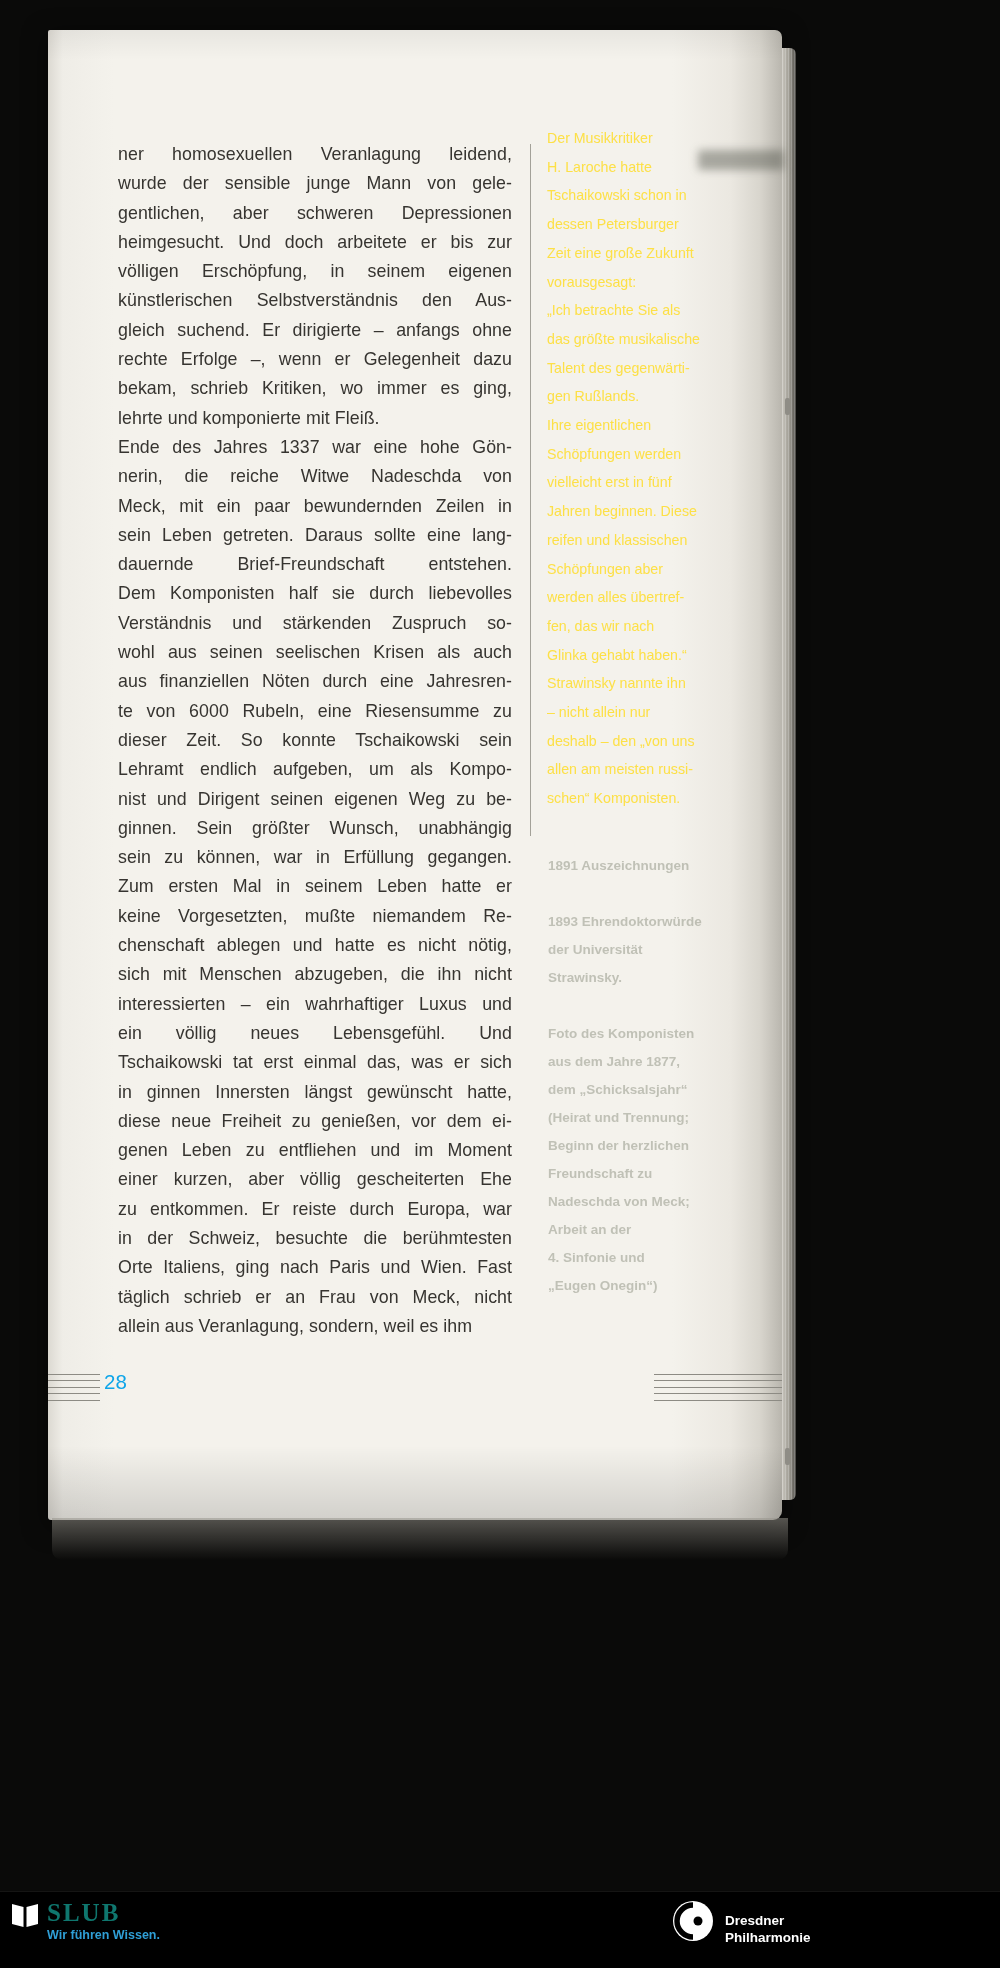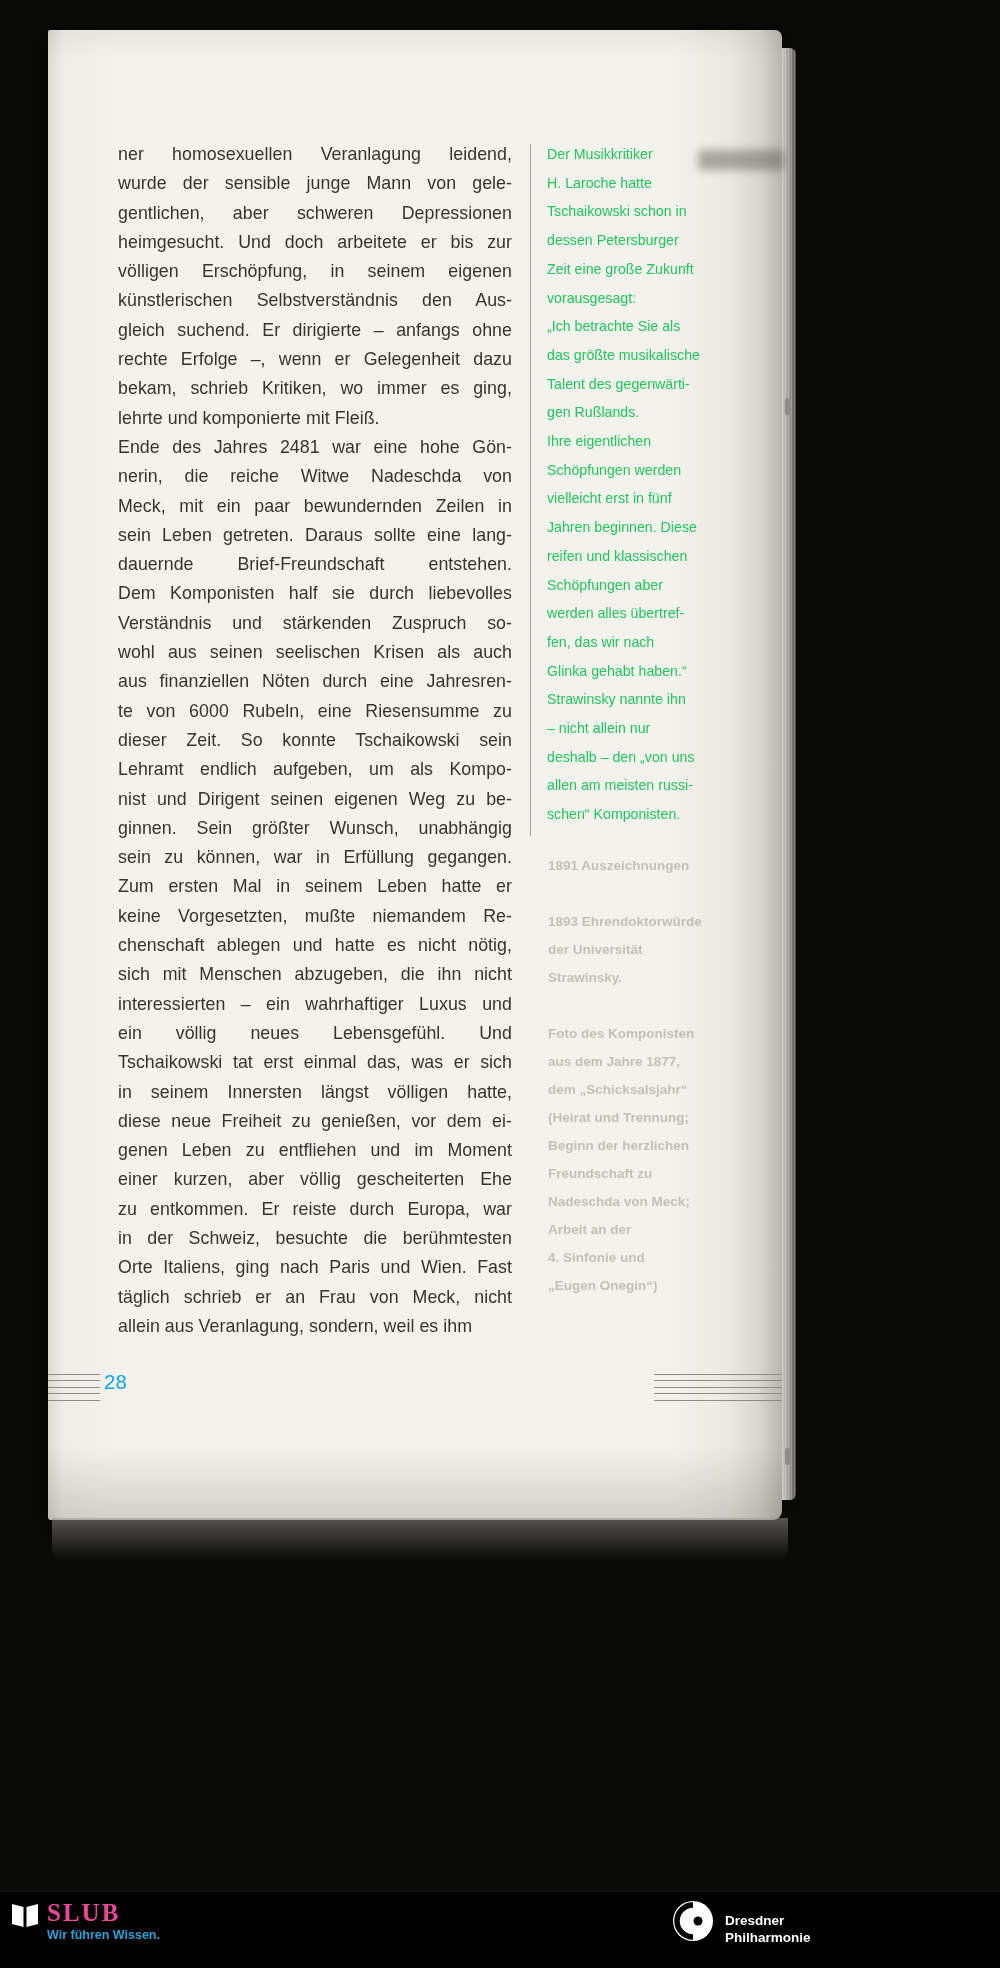--- a/index.html
+++ b/index.html
@@ -51,23 +51,23 @@
   }
   .main-col .tline { text-align: justify; text-align-last: justify; }
   .main-col .tline.flush { text-align-last: left; }
 
   .col-divider {
     position: absolute; left: 530px; top: 144px;
     width: 1px; height: 692px; background: #a3a198;
   }
 
   .sidebar-col {
-    position: absolute; left: 547px; top: 140px; width: 172px;
+    position: absolute; left: 547px; top: 124px; width: 172px;
     font-size: 14.2px; line-height: 28.7px;
-    color: #22c55e;
+    color: #fde047;
   }
 
   
   .bleed-smudge {
     position: absolute; left: 698px; top: 150px;
     width: 86px; height: 20px;
     background: rgba(70,72,62,0.42);
     filter: blur(4px); border-radius: 3px;
   }
   .bleed-text {
@@ -97,21 +97,21 @@
     background: #000;
     border-top: 1px solid #151514;
   }
   .slub {
     position: absolute; left: 10px; top: 7px;
     display: flex; align-items: flex-start;
   }
   .slub-icon { display: inline-block; margin-top: 3px; }
   .slub-textcol { margin-left: 7px; }
   .slub-wordmark {
-    color: #ec4899; font-size: 25px; font-weight: bold;
+    color: #0f766e; font-size: 25px; font-weight: bold;
     letter-spacing: 2px; font-family: "Liberation Serif", serif;
     line-height: 28px;
   }
   .slub-tagline {
     font-size: 12.5px; font-weight: bold; margin-top: 1px;
     line-height: 14px;
   }
   .dp {
     position: absolute; left: 672px; top: 8px;
     display: flex; align-items: flex-end;
@@ -133,21 +133,21 @@
     <div class="tline">ner homosexuellen Veranlagung leidend,</div>
     <div class="tline">wurde der sensible junge Mann von gele-</div>
     <div class="tline">gentlichen, aber schweren Depressionen</div>
     <div class="tline">heimgesucht. Und doch arbeitete er bis zur</div>
     <div class="tline">völligen Erschöpfung, in seinem eigenen</div>
     <div class="tline">künstlerischen Selbstverständnis den Aus-</div>
     <div class="tline">gleich suchend. Er dirigierte – anfangs ohne</div>
     <div class="tline">rechte Erfolge –, wenn er Gelegenheit dazu</div>
     <div class="tline">bekam, schrieb Kritiken, wo immer es ging,</div>
     <div class="tline flush">lehrte und komponierte mit Fleiß.</div>
-    <div class="tline">Ende des Jahres 2481 war eine hohe Gön-</div>
+    <div class="tline">Ende des Jahres 1337 war eine hohe Gön-</div>
     <div class="tline">nerin, die reiche Witwe Nadeschda von</div>
     <div class="tline">Meck, mit ein paar bewundernden Zeilen in</div>
     <div class="tline">sein Leben getreten. Daraus sollte eine lang-</div>
     <div class="tline">dauernde Brief-Freundschaft entstehen.</div>
     <div class="tline">Dem Komponisten half sie durch liebevolles</div>
     <div class="tline">Verständnis und stärkenden Zuspruch so-</div>
     <div class="tline">wohl aus seinen seelischen Krisen als auch</div>
     <div class="tline">aus finanziellen Nöten durch eine Jahresren-</div>
     <div class="tline">te von 6000 Rubeln, eine Riesensumme zu</div>
     <div class="tline">dieser Zeit. So konnte Tschaikowski sein</div>
@@ -155,21 +155,21 @@
     <div class="tline">nist und Dirigent seinen eigenen Weg zu be-</div>
     <div class="tline">ginnen. Sein größter Wunsch, unabhängig</div>
     <div class="tline">sein zu können, war in Erfüllung gegangen.</div>
     <div class="tline">Zum ersten Mal in seinem Leben hatte er</div>
     <div class="tline">keine Vorgesetzten, mußte niemandem Re-</div>
     <div class="tline">chenschaft ablegen und hatte es nicht nötig,</div>
     <div class="tline">sich mit Menschen abzugeben, die ihn nicht</div>
     <div class="tline">interessierten – ein wahrhaftiger Luxus und</div>
     <div class="tline">ein völlig neues Lebensgefühl. Und</div>
     <div class="tline">Tschaikowski tat erst einmal das, was er sich</div>
-    <div class="tline">in seinem Innersten längst völligen hatte,</div>
+    <div class="tline">in ginnen Innersten längst gewünscht hatte,</div>
     <div class="tline">diese neue Freiheit zu genießen, vor dem ei-</div>
     <div class="tline">genen Leben zu entfliehen und im Moment</div>
     <div class="tline">einer kurzen, aber völlig gescheiterten Ehe</div>
     <div class="tline">zu entkommen. Er reiste durch Europa, war</div>
     <div class="tline">in der Schweiz, besuchte die berühmtesten</div>
     <div class="tline">Orte Italiens, ging nach Paris und Wien. Fast</div>
     <div class="tline">täglich schrieb er an Frau von Meck, nicht</div>
     <div class="tline flush">allein aus Veranlagung, sondern, weil es ihm</div>
   </div>
 

